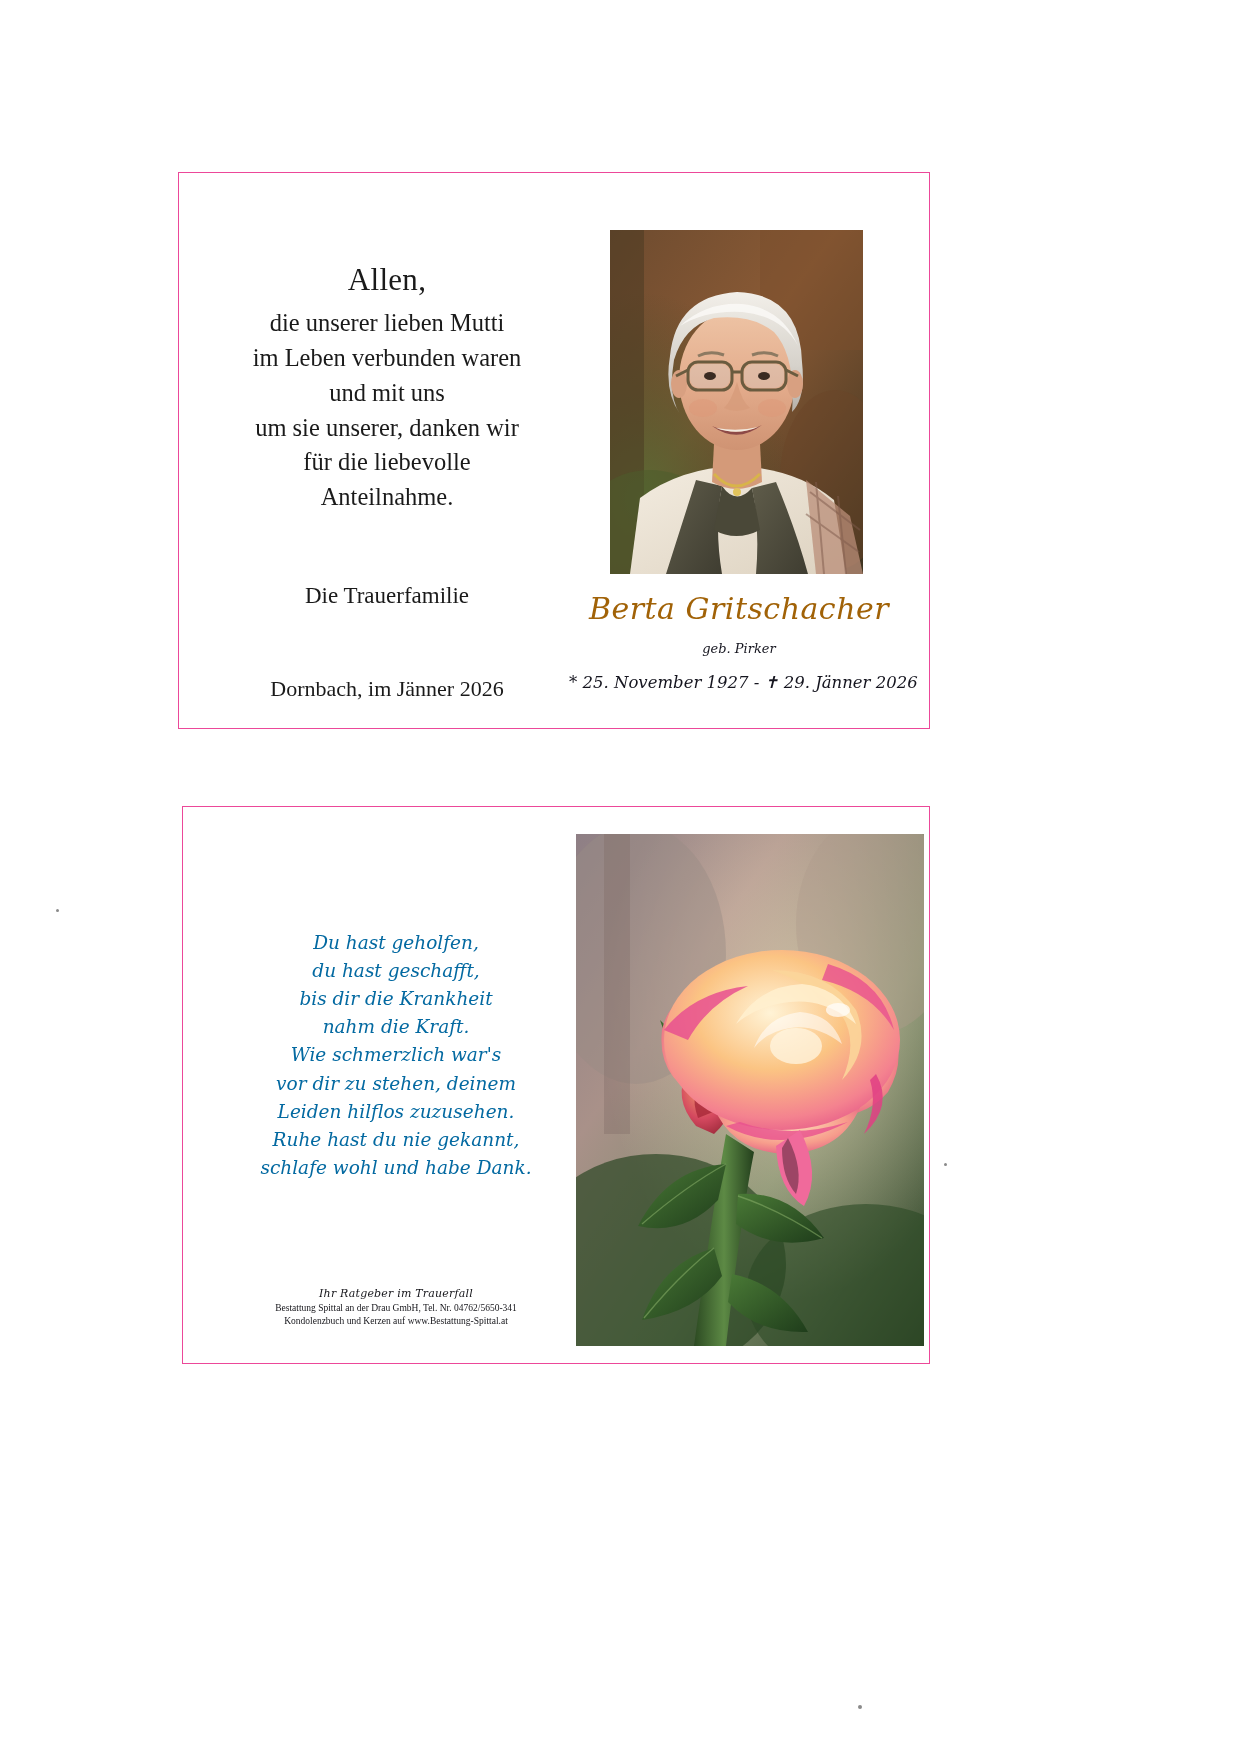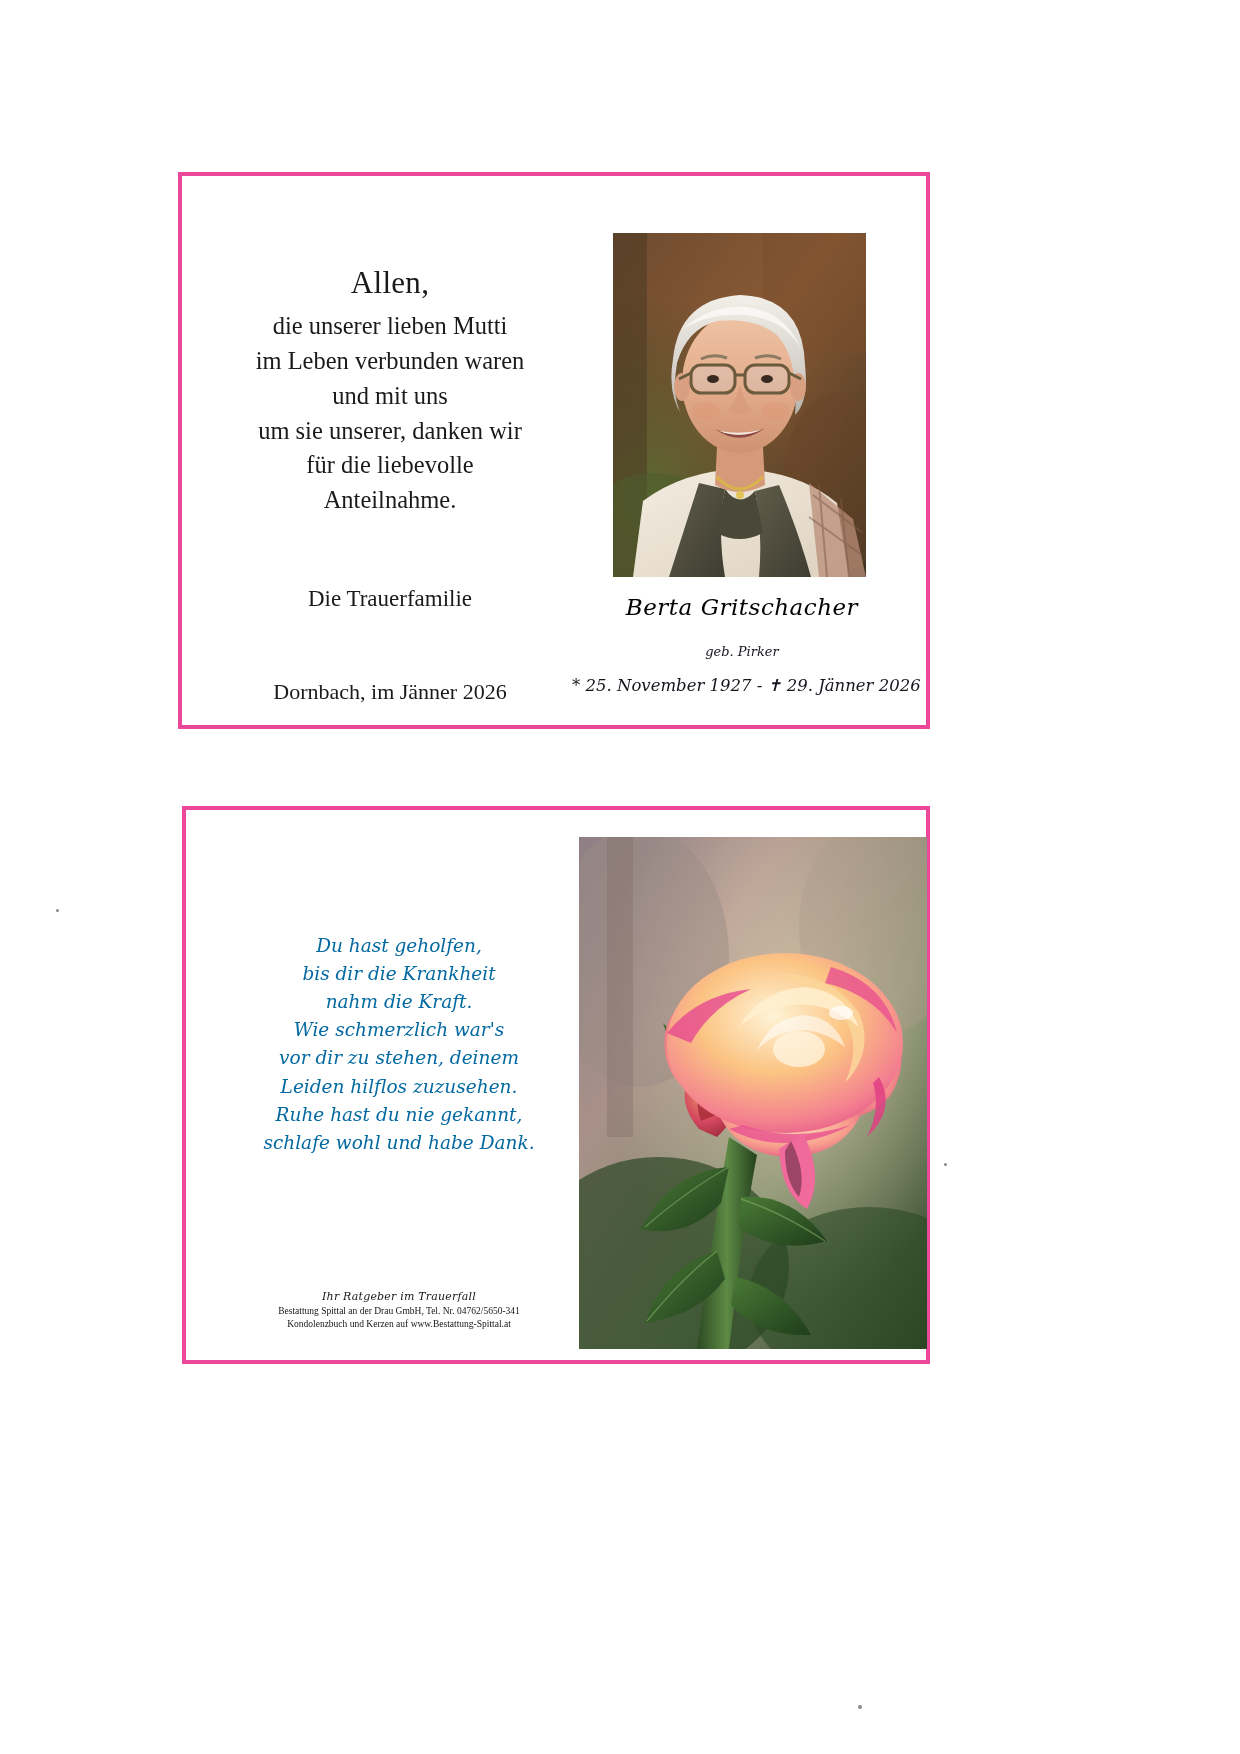--- a/index.html
+++ b/index.html
@@ -13,21 +13,21 @@
     position: relative;
     font-family: "Liberation Serif", serif;
     color: #1a1a1a;
     overflow: hidden;
   }
 
   
   .card {
     position: absolute;
     background: #ffffff;
-    border: 4px solid #ec4899;
+    border: 1px solid #ec4899;
     box-sizing: border-box;
   }
   #card-top {
     left: 178px;
     top: 172px;
     width: 752px;
     height: 557px;
   }
 
   .card-top-inner {
@@ -88,23 +88,23 @@
   .script {
     font-family: "DejaVu Serif", serif;
     font-style: italic;
   }
   .deceased-name {
     position: absolute;
     left: 400px;
     top: 418px;
     width: 320px;
     text-align: center;
-    font-size: 23px;
+    font-size: 30px;
     letter-spacing: 0.5px;
-    color: #000000;
+    color: #a16207;
   }
   .deceased-maiden {
     position: absolute;
     left: 400px;
     top: 468px;
     width: 320px;
     text-align: center;
     font-size: 13px;
     color: #15151f;
   }
@@ -299,20 +299,21 @@
     <div class="deceased-dates script">* 25. November 1927 - ✝ 29. Jänner 2026</div>
 
   </div>
 </div>
 
 <div class="card" id="card-bottom">
   <div class="card-bottom-inner">
 
     <div class="verse">
       <div class="verse-line">Du hast geholfen,</div>
+      <div class="verse-line">du hast geschafft,</div>
       <div class="verse-line">bis dir die Krankheit</div>
       <div class="verse-line">nahm die Kraft.</div>
       <div class="verse-line">Wie schmerzlich war's</div>
       <div class="verse-line">vor dir zu stehen, deinem</div>
       <div class="verse-line">Leiden hilflos zuzusehen.</div>
       <div class="verse-line">Ruhe hast du nie gekannt,</div>
       <div class="verse-line">schlafe wohl und habe Dank.</div>
     </div>
 
     <div class="imprint">

